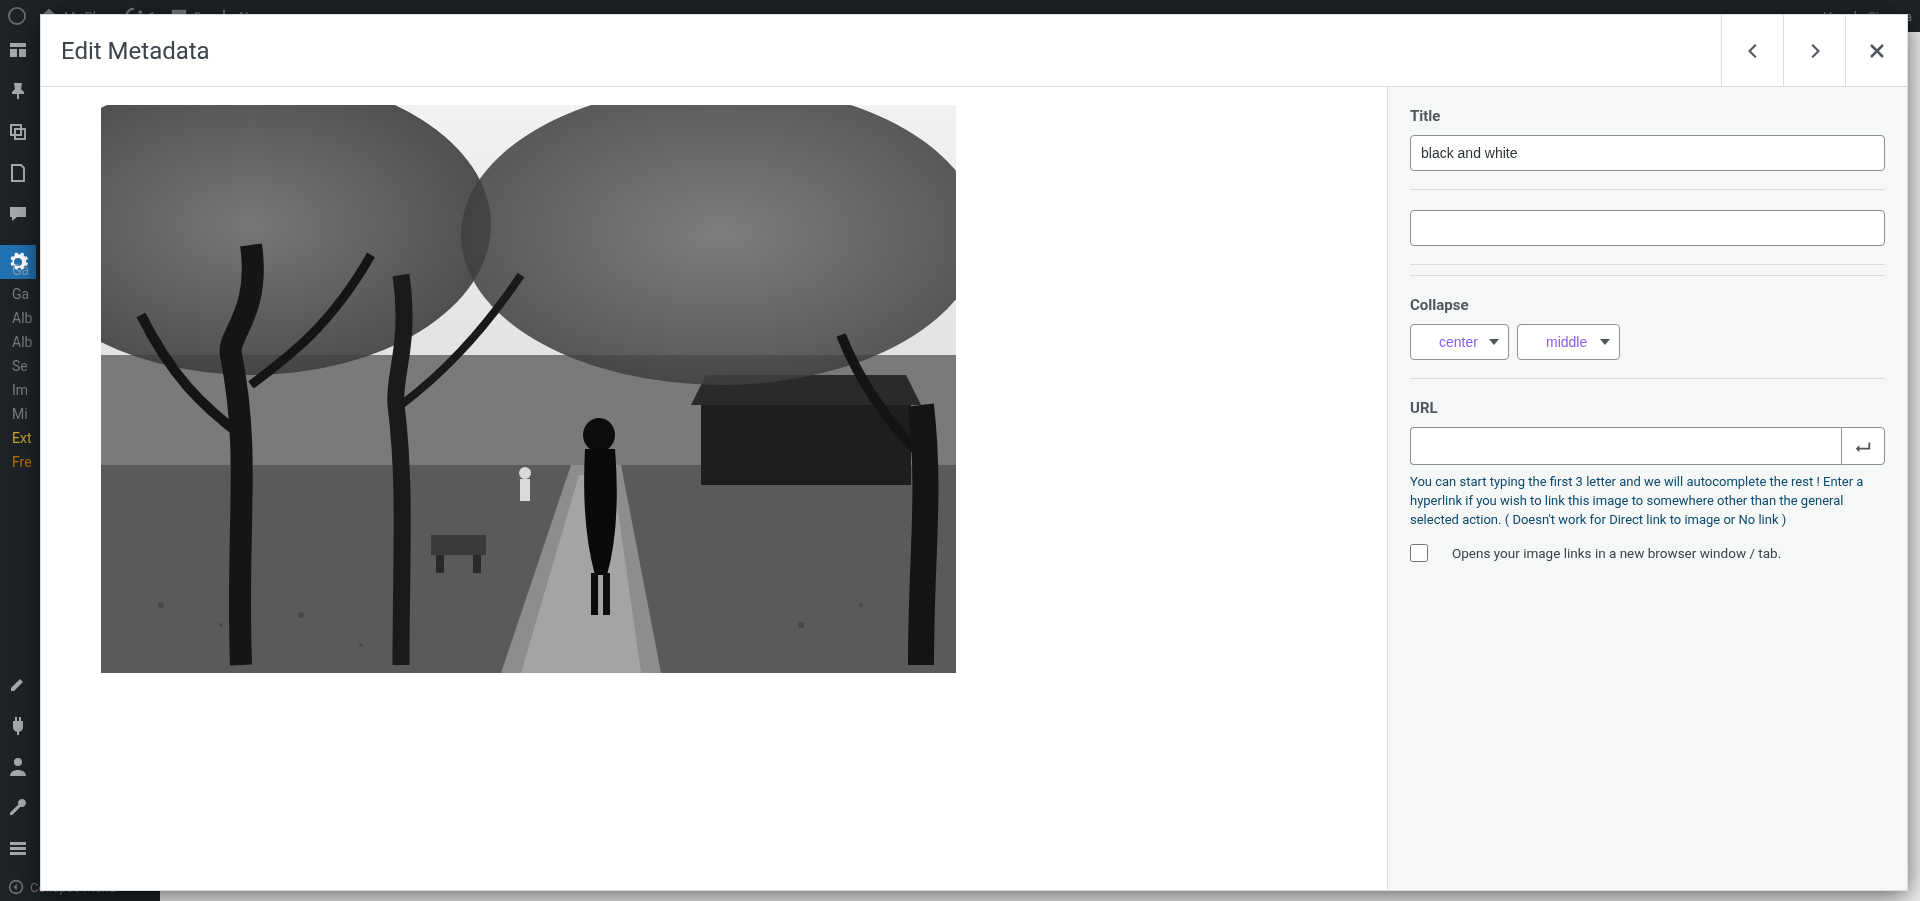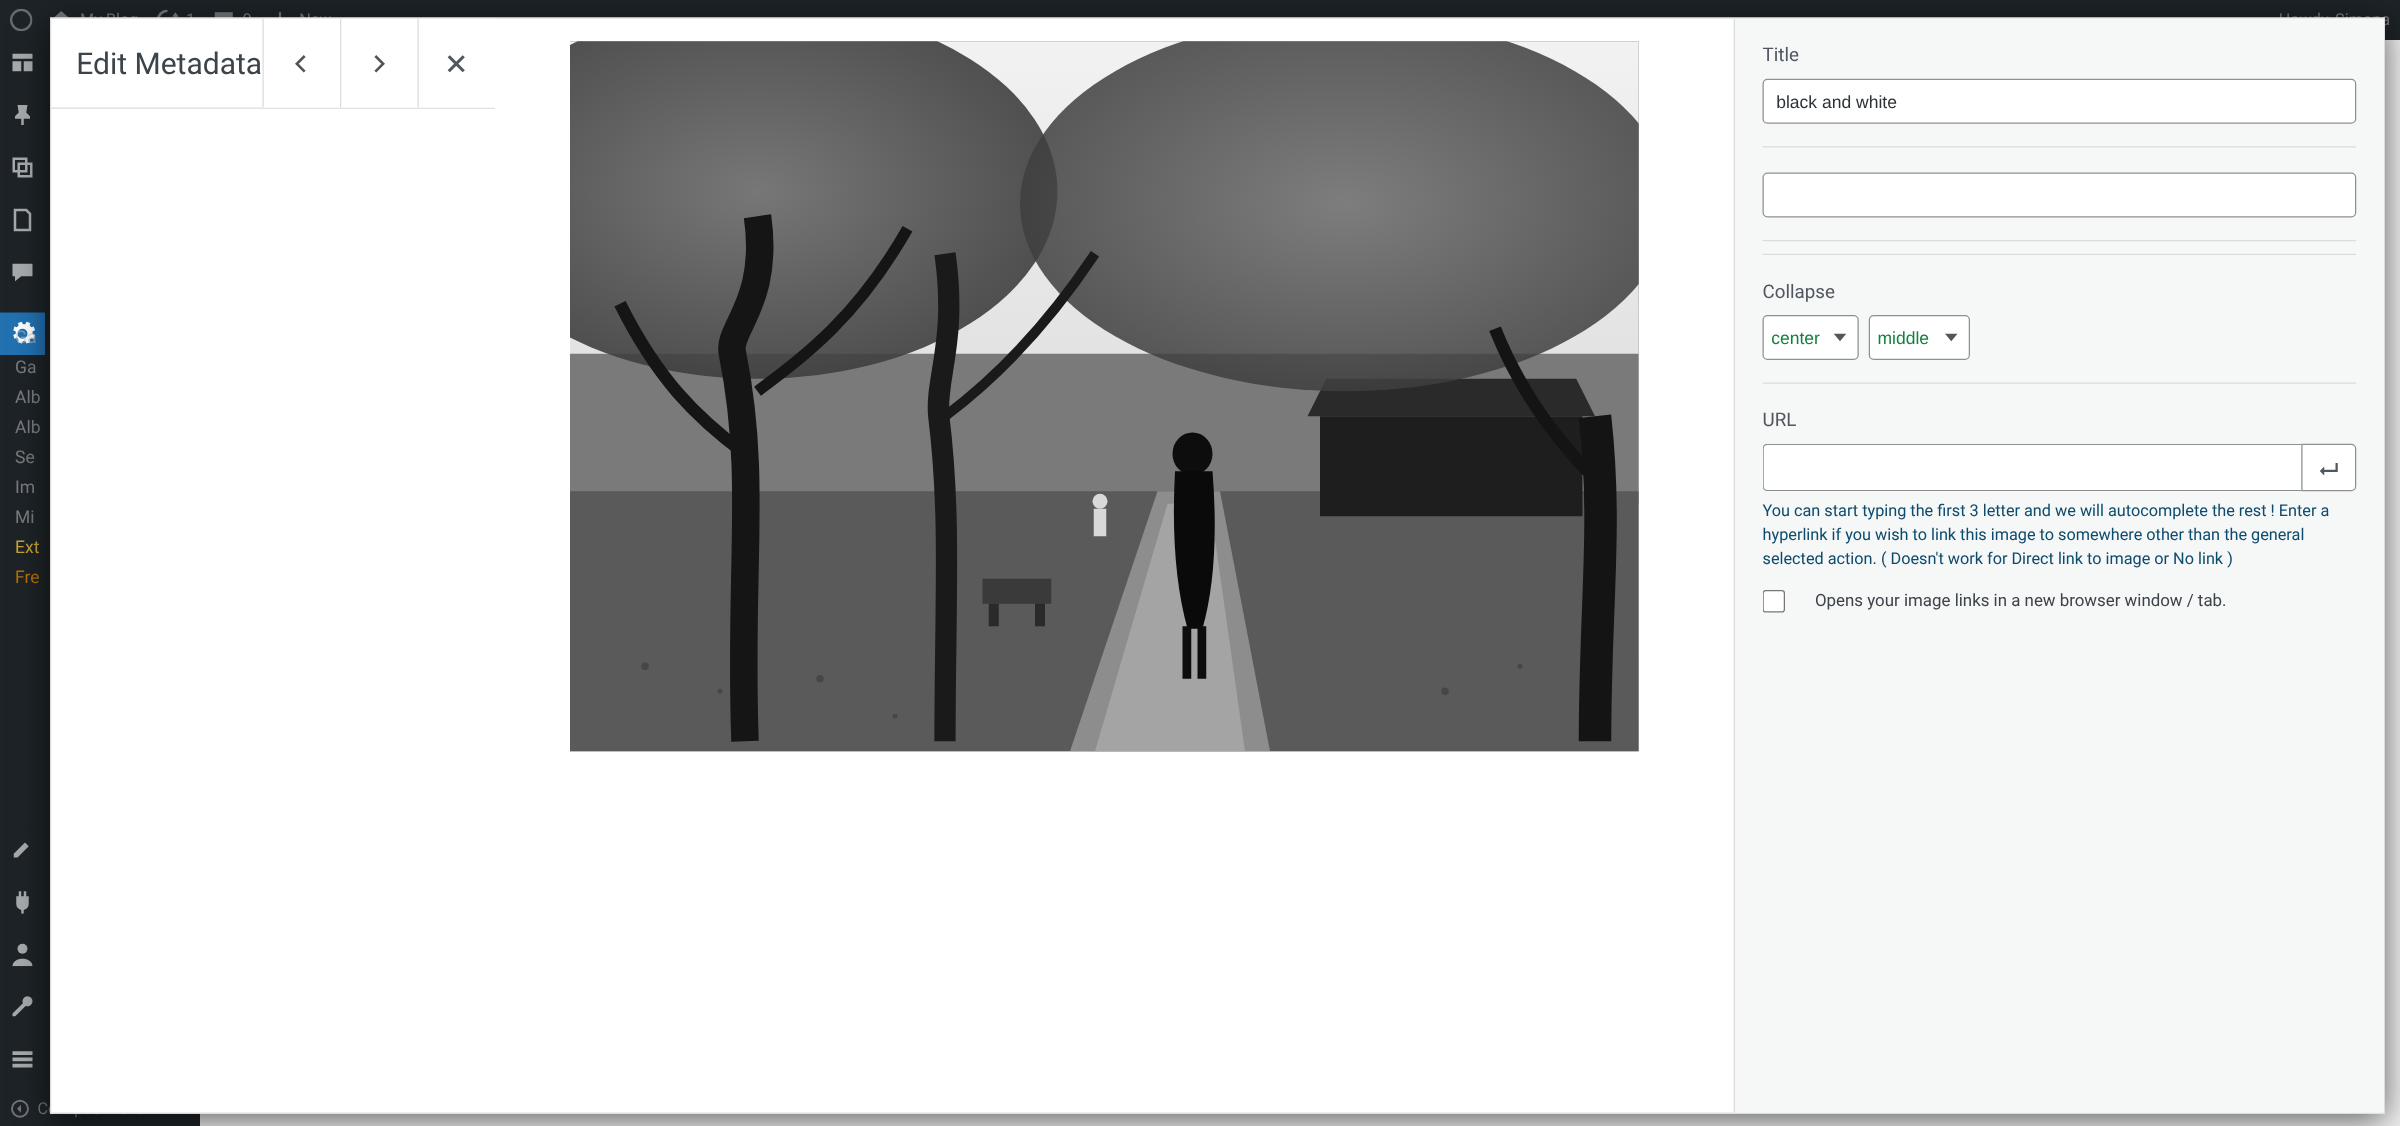--- a/index.html
+++ b/index.html
@@ -17,44 +17,44 @@
   .wp-sidebar .icon-rail svg { width: 20px; height: 20px; fill: #a7aaad; }
   .wp-sidebar .labels { position:absolute; left:0; top:230px; width:160px; padding-left:12px; display:flex; flex-direction:column; gap:8px; }
   .wp-sidebar .labels span { color:#c3c4c7; opacity:.55; font-size:14px; white-space:nowrap; overflow:hidden; }
   .wp-sidebar .labels .hl-y { color:#f0c33c; opacity:.8; }
   .wp-sidebar .labels .hl-o { color:#d98500; opacity:.8; }
   .wp-collapse { position:absolute; left:8px; bottom:6px; color:#a7aaad; font-size:13px; display:flex; align-items:center; gap:6px; opacity:.6; }
   .wp-content-bg { position:absolute; left:160px; top:32px; right:0; bottom:0; background:#f0f0f1; }
   .wp-content-bg .stub { position:absolute; left:50px; bottom:10px; font-size:15px; color:#3c434a; }
 
   
-  .modal { position: absolute; left: 40px; right: 12px; top: 14px; bottom: 10px; background: #fff; border: 1px solid #dcdcde; box-shadow: 0 5px 25px rgba(0,0,0,.6); display: flex; flex-direction: row; }
+  .modal { position: absolute; left: 40px; right: 12px; top: 14px; bottom: 10px; background: #fff; border: 1px solid #dcdcde; box-shadow: 0 5px 25px rgba(0,0,0,.6); display: flex; flex-direction: column; }
   .modal-header { height: 72px; border-bottom: 1px solid #dcdcde; display: flex; align-items: center; justify-content: space-between; padding-left: 20px; }
   .modal-header h1 { font-size: 24px; font-weight: 400; color: #3c434a; }
   .modal-header .actions { display:flex; height:100%; }
   .modal-header .actions button { width: 62px; border: none; border-left: 1px solid #dcdcde; background: #fff; cursor: pointer; display:flex; align-items:center; justify-content:center; }
   .modal-header .actions button svg { width: 20px; height: 20px; fill: #50575e; }
   .modal-body { flex: 1; display: flex; min-height: 0; }
   .preview-pane { flex: 1; padding: 18px 60px; overflow: auto; }
   .preview-img { width: 855px; height: 568px; background: #888; display:block; }
   .form-pane { width: 520px; border-left: 1px solid #dcdcde; background: #f6f7f7; overflow-y: auto; padding: 20px 22px 20px 22px; position: relative; }
   .form-pane::-webkit-scrollbar { width: 16px; }
   .form-pane::-webkit-scrollbar-track { background: #f0f0f1; }
   .form-pane::-webkit-scrollbar-thumb { background: #c3c4c7; }
 
   .field { margin-bottom: 8px; }
-  .field-label { font-size: 15px; font-weight: 400; color: #50575e; display: block; margin-bottom: 10px; }
+  .field-label { font-size: 15px; font-weight: 700; color: #50575e; display: block; margin-bottom: 10px; }
   .text-input { width: 100%; height: 36px; border: 1px solid #8c8f94; border-radius: 4px; background: #fff; padding: 16px 10px; font-size: 14px; color: #2c3338; }
   .textarea { width: 100%; height: 62px; border: 1px solid #8c8f94; border-radius: 4px; background: #fff; padding: 6px 10px; font-size: 14px; resize: both; }
   .help { font-size: 13.5px; font-style: italic; color: #646970; margin-top: 8px; line-height: 1.4; }
   .divider { border: none; border-top: 1px solid #dcdcde; margin: 18px 0 20px 0; }
   .highlight-box { border: 3px solid #e11; padding: 16px 12px 18px 12px; margin: -6px -12px 12px -12px; }
   .select-row { display: flex; gap: 8px; }
   .select-wrap { position: relative; }
-  select.native { appearance: none; -webkit-appearance: none; border: 1px solid #8c8f94; border-radius: 4px; background: #fff; height: 36px; padding: 0 30px 0 6px; font-size: 14px; color: #15803d; cursor: pointer; }
+  select.native { appearance: none; -webkit-appearance: none; border: 1px solid #8c8f94; border-radius: 4px; background: #fff; height: 36px; padding: 0 30px 0 28px; font-size: 14px; color: #8b5cf6; cursor: pointer; }
   .select-wrap::after { content: ""; position: absolute; right: 10px; top: 15px; width: 0; height: 0; border-left: 5px solid transparent; border-right: 5px solid transparent; border-top: 6px solid #50575e; pointer-events: none; }
   .url-row { display:flex; }
   .url-input { flex:1; height:38px; border:1px solid #8c8f94; border-right:none; border-radius:4px 0 0 4px; background:#fff; padding:0 10px; }
   .url-btn { width:44px; height:38px; border:1px solid #8c8f94; border-radius:0 4px 4px 0; background:#fff; cursor:pointer; display:flex; align-items:center; justify-content:center; }
   .url-btn svg { width:18px; height:18px; fill:#50575e; }
   .help-plain { font-size: 13px; color: #0c4a6e; margin-top: 8px; line-height: 1.45; font-style: normal; }
   .chk-row { display:flex; align-items:center; gap:24px; margin-top:14px; font-size:13.5px; color:#3c434a; }
   .chk-row input { width:18px; height:18px; border:1px solid #8c8f94; border-radius:4px; }
 </style>
 </head>

